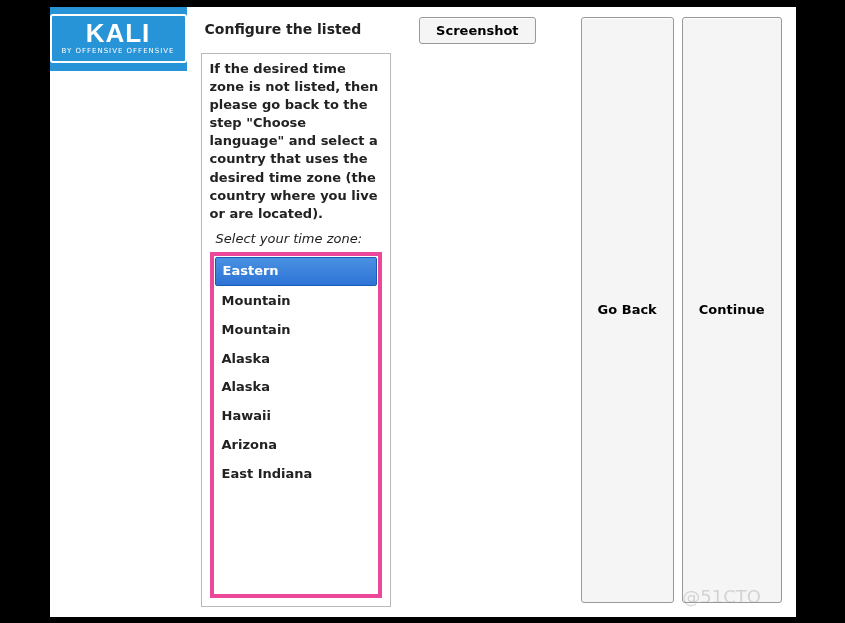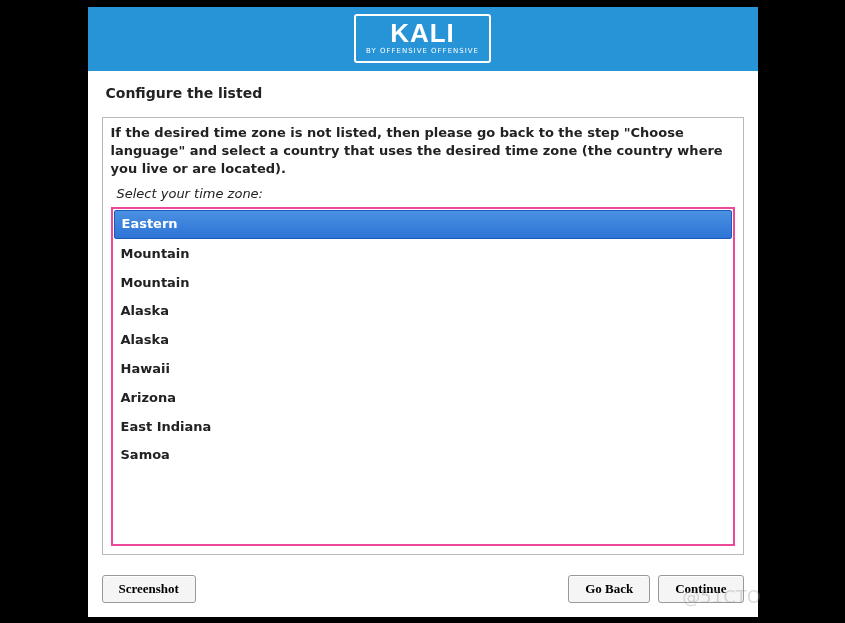--- a/index.html
+++ b/index.html
@@ -7,25 +7,25 @@
       width: 845px;
       height: 623px;
       background: #000;
       font-family: "DejaVu Sans", Verdana, sans-serif;
       font-size: 13px;
       display: flex;
       align-items: center;
       justify-content: center;
     }
     .window {
-      width: 670px;
+      width: 746px;
       height: 610px;
       background: #fff;
       display: flex;
-      flex-direction: column;
+      flex-direction: row;
     }
     .header {
       background: #2894d8;
       height: 64px;
       display: flex;
       align-items: center;
       justify-content: center;
       flex-shrink: 0;
     }
     .logo-box {
@@ -78,21 +78,21 @@
       margin-bottom: 8px;
     }
     .prompt {
       font-style: italic;
       font-size: 13px;
       color: #222;
       margin-bottom: 6px;
       padding-left: 6px;
     }
     .listbox {
-      border: 2px solid #ec4899;
+      border: 4px solid #ec4899;
       flex: 1;
       overflow: auto;
       background: #fff;
     }
     .list-item {
       padding: 4px 8px;
       font-size: 13px;
       font-weight: bold;
       color: #222;
       cursor: pointer;
@@ -104,21 +104,20 @@
       border: 1px solid #1a5bb8;
       border-radius: 2px;
       margin: 1px;
       padding: 3px 7px;
     }
     .footer {
       display: flex;
       justify-content: space-between;
       padding: 10px 14px 14px 14px;
       flex-shrink: 0;
-      font-family: Liberation Serif, serif;
     }
     .footer-right {
       display: flex;
       gap: 8px;
       padding-left: 45px;
     }
     .btn {
       background: #f5f5f5;
       border: 1px solid #999;
       border-radius: 3px;
@@ -166,21 +165,20 @@
       <div class="prompt">Select your time zone:</div>
       <div class="listbox" id="tz-list">
           <div class="list-item selected">Eastern</div>
           <div class="list-item">Mountain</div>
           <div class="list-item">Mountain</div>
           <div class="list-item">Alaska</div>
           <div class="list-item">Alaska</div>
           <div class="list-item">Hawaii</div>
           <div class="list-item">Arizona</div>
           <div class="list-item">East Indiana</div>
-          <div class="list-item">Samoa</div>
         </div>
     </div>
   </div>
 
   <div class="footer">
     <div class="footer-left">
       <button class="btn">Screenshot</button>
     </div>
     <div class="footer-right">
       <button class="btn">Go Back</button>

